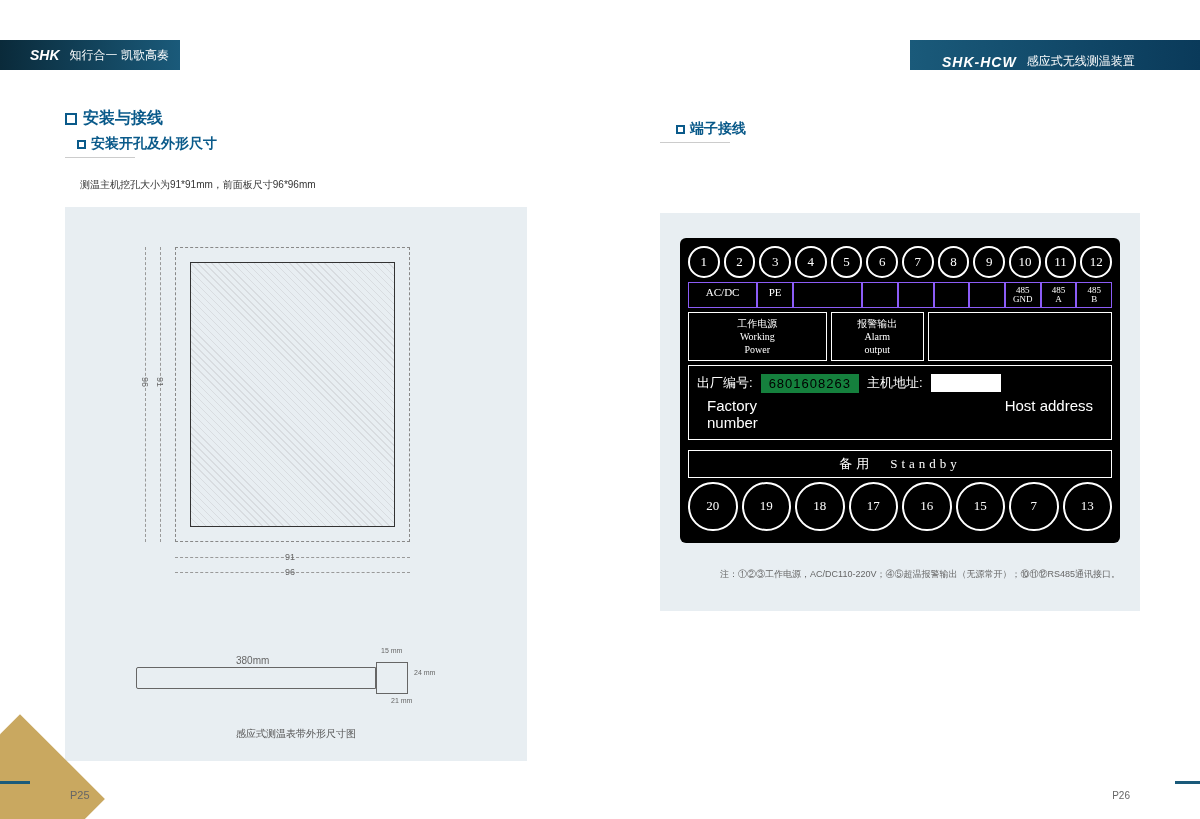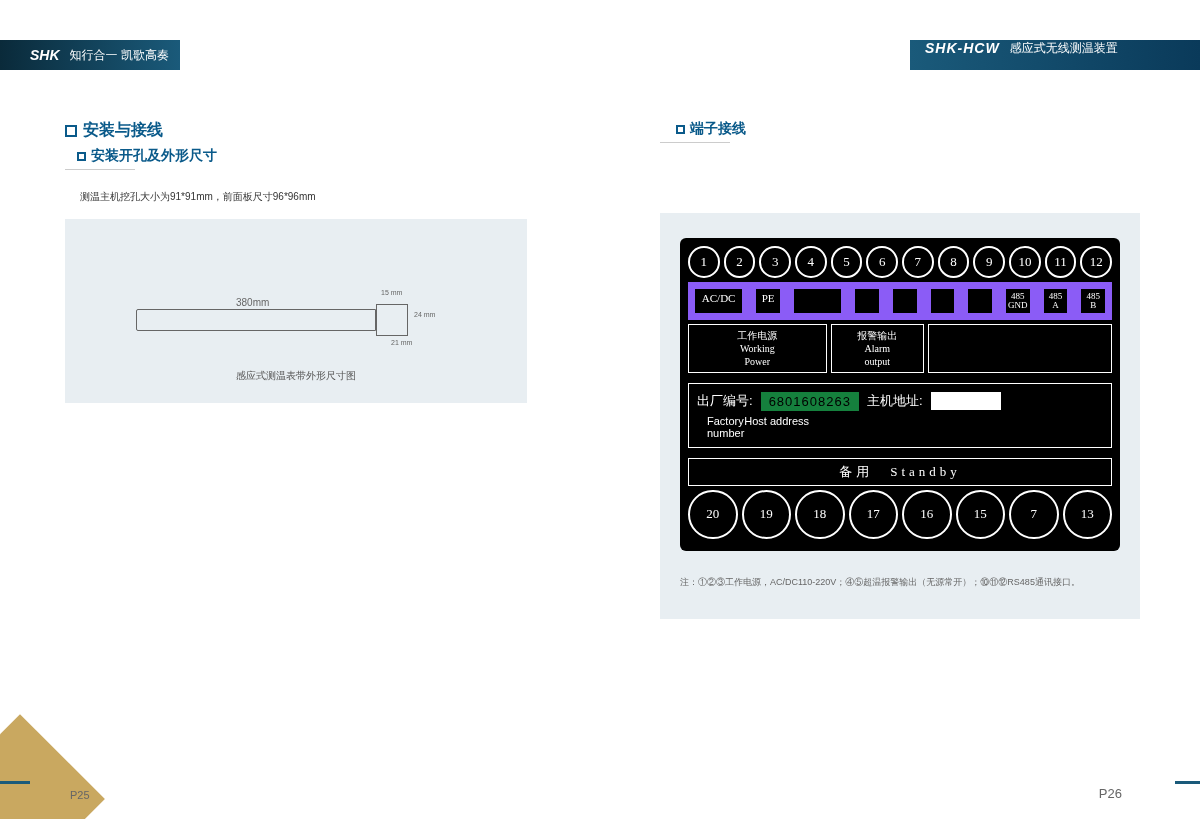--- a/index.html
+++ b/index.html
@@ -1,21 +1,21 @@
 <!DOCTYPE html>
 <html><head>
 <meta charset="utf-8">
 <style>
 *{box-sizing:border-box;margin:0;padding:0}
 body{width:1200px;height:819px;background:#fff;font-family:"Microsoft YaHei",sans-serif;position:relative;overflow:hidden}
 .hdr-l{position:absolute;left:0;top:40px;width:180px;height:30px;background:linear-gradient(90deg,#0a2a3a,#1a5a7a);color:#fff;display:flex;align-items:center;padding-left:30px;font-size:12px}
 .hdr-l .logo{font-weight:bold;font-style:italic;margin-right:10px;font-size:14px}
-.hdr-r{position:absolute;right:0;top:40px;width:290px;height:30px;background:linear-gradient(90deg,#1a5a7a,#0a3a5a);color:#fff;display:flex;align-items:flex-start;padding-left:15px;font-size:12px}
+.hdr-r{position:absolute;right:0;top:40px;width:290px;height:30px;background:linear-gradient(90deg,#1a5a7a,#0a3a5a);color:#fff;display:flex;align-items:flex-end;padding-left:32px;font-size:12px}
 .hdr-r .prod{font-weight:bold;font-style:italic;margin-right:10px;font-size:14px;letter-spacing:1px}
-.col-l{position:absolute;left:65px;top:120px;width:462px}
+.col-l{position:absolute;left:65px;top:108px;width:462px}
 .col-r{position:absolute;left:660px;top:120px;width:480px}
 .h1{color:#0a5a8a;font-size:16px;font-weight:bold;margin-bottom:6px}
 .h1 .sq{display:inline-block;width:12px;height:12px;border:2px solid #0a5a8a;margin-right:6px;vertical-align:middle}
 .h2{color:#0a5a8a;font-size:14px;font-weight:bold;margin-left:12px;margin-bottom:4px}
 .h2 .sq{display:inline-block;width:9px;height:9px;border:2px solid #0a5a8a;margin-right:5px;vertical-align:middle}
 .hr{height:1px;background:#ccc;width:70px;margin-bottom:20px}
 .desc{font-size:10px;color:#333;margin:15px 0 15px 15px}
 .panel{background:#e8eef2;padding:30px 50px 20px}
 .dim-box{position:relative;width:400px;height:370px;margin:0 auto}
 .dim-outer{position:absolute;left:60px;top:10px;width:235px;height:295px;border:1px dashed #888}
@@ -26,33 +26,33 @@
 .dim-ln-h{position:absolute;height:1px;border-top:1px dashed #999}
 .strap{position:relative;width:320px;height:80px;margin:30px auto 10px}
 .strap-body{position:absolute;left:0;top:30px;width:240px;height:22px;border:1px solid #666;border-radius:2px 0 0 2px}
 .strap-end{position:absolute;left:240px;top:25px;width:32px;height:32px;border:1px solid #666}
 .strap-cap{font-size:10px;color:#555;text-align:center;margin-top:10px}
 .term-panel{background:#e8eef2;padding:25px 20px 30px}
 .term-plate{background:#000;border-radius:6px;padding:8px;color:#fff}
 .term-row{display:flex;gap:4px;margin-bottom:4px}
 .term-circ{flex:1;aspect-ratio:1;border:2px solid #fff;border-radius:50%;display:flex;align-items:center;justify-content:center;font-size:13px;font-family:serif}
 .term-lbl-row{display:flex;gap:0;margin-bottom:4px}
-.term-lbl{border:7px solid #8b5cf6;text-align:center;font-size:11px;padding:3px 0;font-family:serif}
+.term-lbl{border:1px solid #8b5cf6;text-align:center;font-size:11px;padding:3px 0;font-family:serif}
 .term-lbl.w2{flex:2}.term-lbl.w1{flex:1}
-.term-desc-row{display:flex;gap:4px;margin-bottom:10px}
+.term-desc-row{display:flex;gap:4px;margin-bottom:4px}
 .term-desc{border:1px solid #fff;text-align:center;font-size:10px;padding:4px 0;line-height:1.3;font-family:serif}
 .term-mid{border:1px solid #fff;padding:8px;margin-bottom:10px;font-family:Liberation Sans, sans-serif}
 .term-mid-row{display:flex;align-items:center;gap:8px;font-size:13px;margin-bottom:4px}
 .term-mid-box{background:#15803d;color:#000;padding:2px 8px;font-size:13px;letter-spacing:1px}
 .term-mid-box2{background:#fff;width:70px;height:18px}
-.term-sub{display:flex;justify-content:flex-start;font-size:11px;padding:0 10px}
+.term-sub{display:flex;justify-content:space-between;font-size:15px;padding:0 10px}
 .term-standby{border:1px solid #fff;text-align:center;padding:4px;font-size:13px;font-family:serif;margin-bottom:4px;letter-spacing:4px}
-.term-note{font-size:9px;color:#666;text-align:left;margin-top:25px}
+.term-note{font-size:9px;color:#666;text-align:right;margin-top:25px}
 .ftr-l{position:absolute;left:70px;bottom:18px;font-size:11px;color:#666}
-.ftr-r{position:absolute;right:78px;bottom:18px;font-size:13px;color:#666}
+.ftr-r{position:absolute;right:70px;bottom:18px;font-size:10px;color:#666}
 .tri-bl{position:absolute;left:-40px;bottom:-40px;width:120px;height:120px;background:#c9a860;transform:rotate(45deg)}
 .tick-l{position:absolute;left:0;bottom:35px;width:30px;height:3px;background:#1a5a7a}
 .tick-r{position:absolute;right:0;bottom:35px;width:25px;height:3px;background:#1a5a7a}
 </style>
 </head>
 <body>
 
 <div class="hdr-l">
   <span class="logo">SHK</span>
   <span>知行合一 凯歌高奏</span>
@@ -61,20 +61,32 @@
   <span class="prod">SHK-HCW</span>
   <span>感应式无线测温装置</span>
 </div>
 
 <div class="col-l">
   <div class="h1"><span class="sq"></span><span>安装与接线</span></div>
   <div class="h2"><span class="sq"></span><span>安装开孔及外形尺寸</span></div>
   <div class="hr"></div>
   <div class="desc">测温主机挖孔大小为91*91mm，前面板尺寸96*96mm</div>
   <div class="panel">
+    <div class="dim-box">
+      <div class="dim-ln-v" style="left:45px;top:10px;height:295px"></div>
+      <div class="dim-ln-v" style="left:30px;top:10px;height:295px"></div>
+      <div class="dim-outer"></div>
+      <div class="dim-inner"></div>
+      <div class="dim-v" style="left:25px;top:140px">96</div>
+      <div class="dim-v" style="left:40px;top:140px">91</div>
+      <div class="dim-ln-h" style="left:60px;top:320px;width:235px"></div>
+      <div class="dim-ln-h" style="left:60px;top:335px;width:235px"></div>
+      <div class="dim-h" style="left:170px;top:315px">91</div>
+      <div class="dim-h" style="left:170px;top:330px">96</div>
+    </div>
     <div class="strap">
       <div class="dim-h" style="left:100px;top:18px;font-size:10px">380mm</div>
       <div class="dim-h" style="left:245px;top:10px;font-size:7px">15 mm</div>
       <div class="dim-h" style="left:278px;top:32px;font-size:7px">24 mm</div>
       <div class="dim-h" style="left:255px;top:60px;font-size:7px">21 mm</div>
       <div class="strap-body"></div>
       <div class="strap-end"></div>
     </div>
     <div class="strap-cap">感应式测温表带外形尺寸图</div>
   </div>

